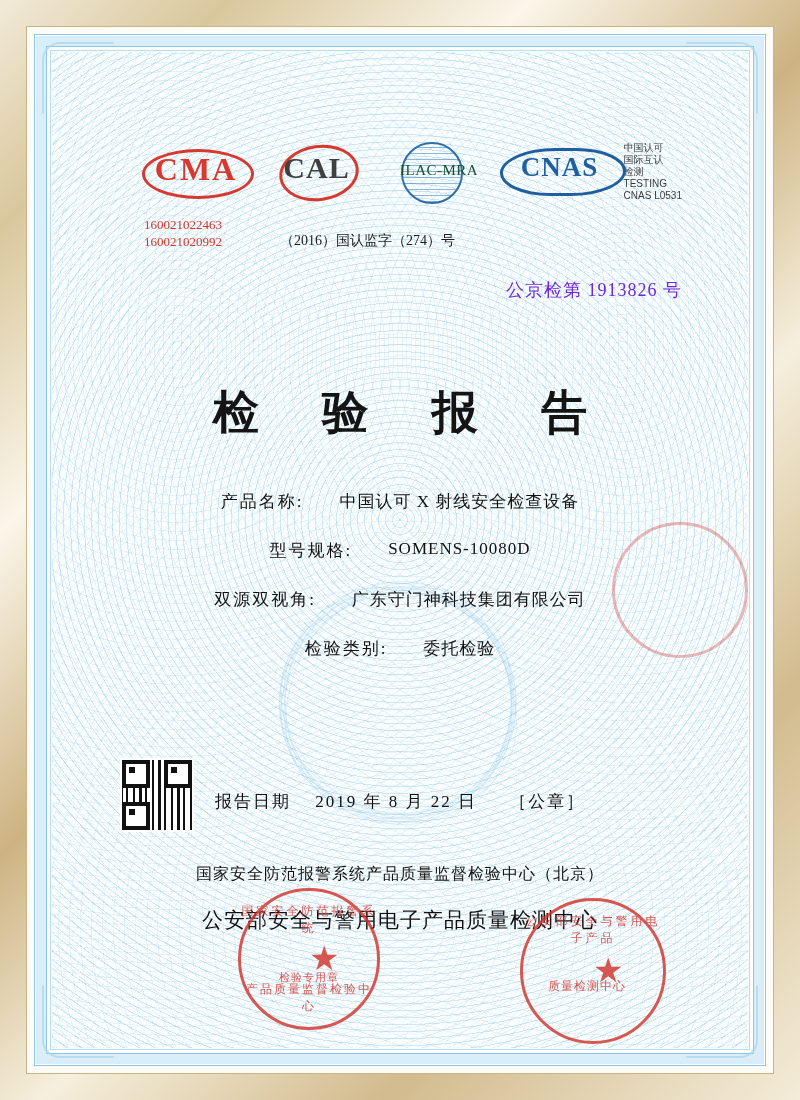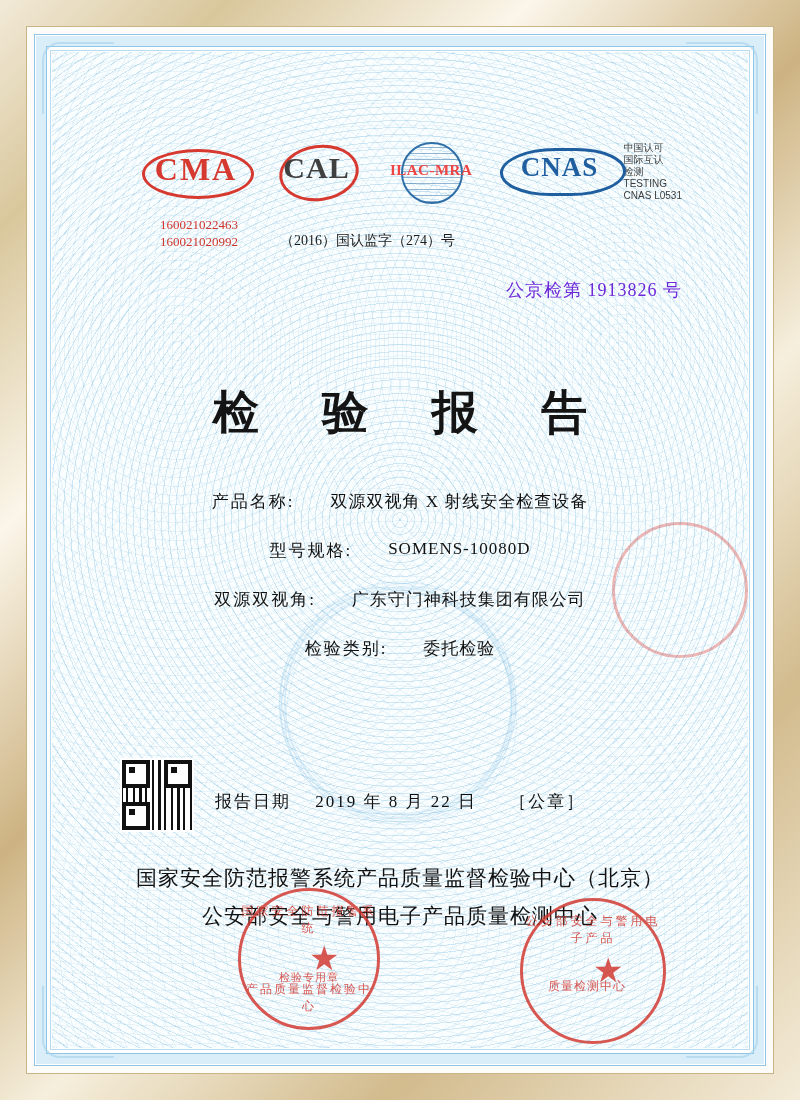--- a/index.html
+++ b/index.html
@@ -162,24 +162,24 @@
     position: absolute;
     left: 18px; top: 0;
     width: 58px; height: 58px;
     border: 2px solid #2f6fa8;
     border-radius: 50%;
     background:
       repeating-linear-gradient(0deg, rgba(47,111,168,.5) 0 1px, rgba(255,255,255,0) 1px 6px);
   }
   .ilac-mark .txt {
     position: absolute;
-    left: 0; top: 20px; width: 96px;
-    font-weight: bold;
+    left: 8px; top: 20px; width: 96px;
+    font-weight: normal;
     font-size: 15px;
-    color: #ef4444;
+    color: #14532d;
     letter-spacing: .5px;
   }
   .cnas-mark { width: 120px; height: 54px; position: relative; }
   .cnas-mark .swoosh {
     position: absolute;
     left: 0; top: 6px;
     width: 120px; height: 42px;
     border: 3px solid #1f5fa0;
     border-radius: 50% / 60%;
     transform: skewX(-6deg);
@@ -305,23 +305,23 @@
 
   
   .issuer {
     position: absolute;
     left: 0; right: 0;
     top: 812px;
     text-align: center;
     color: #111;
   }
   .issuer .line1 {
-    font-size: 21px;
-    letter-spacing: 1px;
-    margin-bottom: 10px;
+    font-size: 16px;
+    letter-spacing: 1px;
+    margin-bottom: 21px;
   }
   .issuer .line2 {
     font-size: 21px;
     letter-spacing: 1px;
   }
 
   
   .seal {
     position: absolute;
     border: 3px solid #d1342c;
@@ -447,32 +447,32 @@
         </div>
         <div class="cnas-side">中国认可
 国际互认
 检测
 TESTING
 CNAS L0531</div>
       </div>
 
     </div>
 
-    <div class="accred-nums" style="white-space:pre-line;margin-left:16px;">160021022463
+    <div class="accred-nums" style="white-space:pre-line;">160021022463
 160021020992</div>
     <div class="approval-line">（2016）国认监字（274）号</div>
 
     <div class="report-no">公京检第 1913826 号</div>
 
     <div class="doc-title">检 验 报 告</div>
 
     <div class="fields">
       <div class="field-row">
         <span class="lbl">产品名称:</span>
-        <span class="val">双源双视角 X 射线安全检查设备</span>
+        <span class="val">中国认可 X 射线安全检查设备</span>
       </div>
       <div class="field-row">
         <span class="lbl">型号规格:</span>
         <span class="val">SOMENS-10080D</span>
       </div>
       <div class="field-row">
         <span class="lbl">双源双视角:</span>
         <span class="val">广东守门神科技集团有限公司</span>
       </div>
       <div class="field-row">

